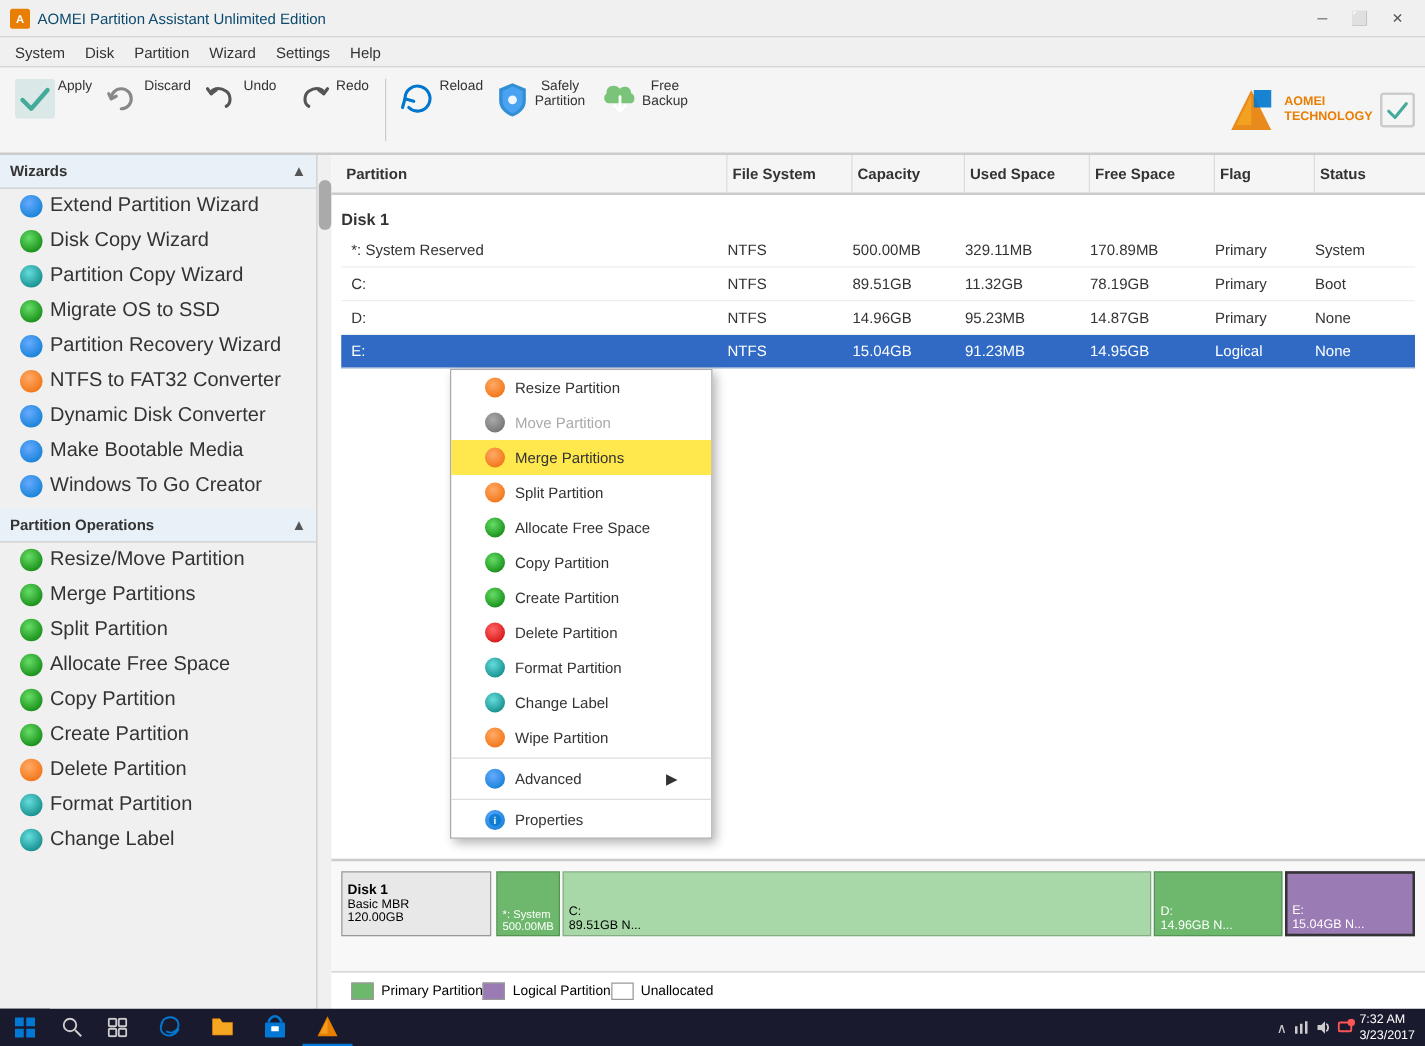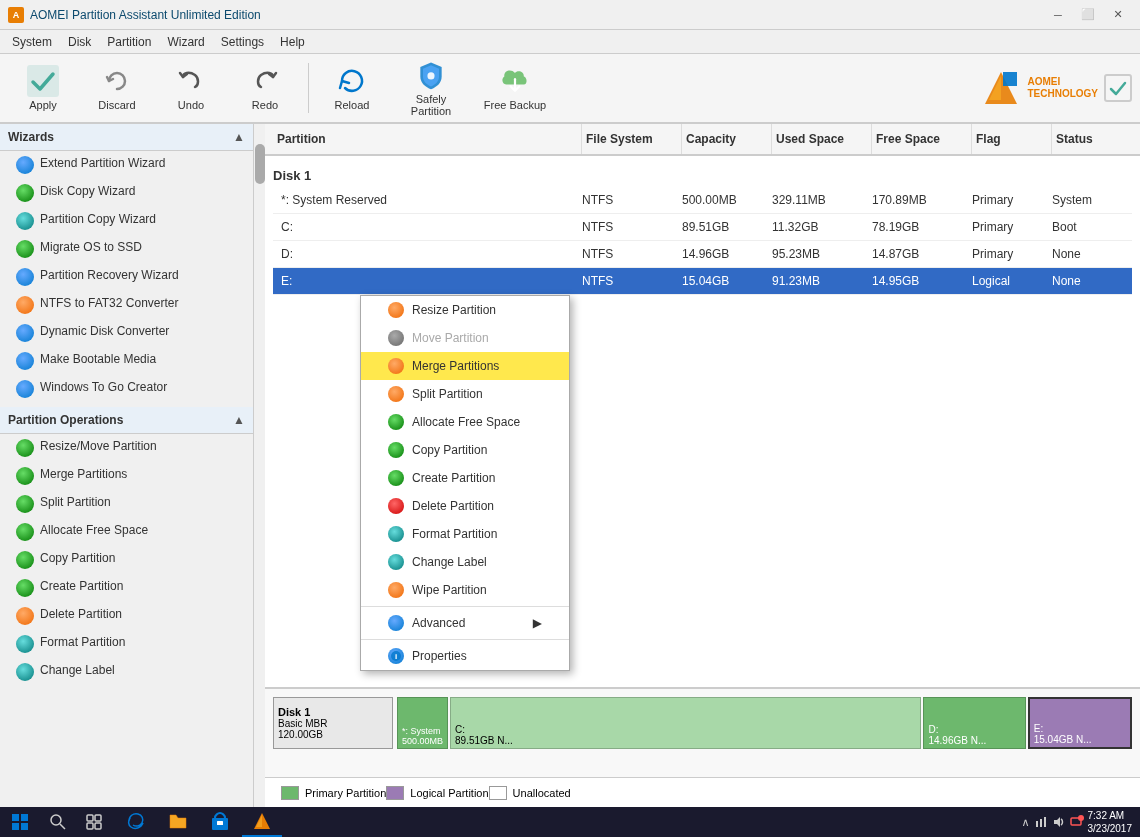--- a/index.html
+++ b/index.html
@@ -11,35 +11,35 @@
     #title-bar .title-text { font-size: 12px; color: #0c4a6e; flex: 1; }
     #title-bar .win-controls { display: flex; gap: 2px; }
     #title-bar .win-btn { width: 28px; height: 20px; display: flex; align-items: center; justify-content: center; cursor: pointer; font-size: 11px; color: #555; background: transparent; border: none; }
 
     
     #menu-bar { background: #f0f0f0; height: 24px; display: flex; align-items: center; padding: 0 4px; border-bottom: 1px solid #ccc; }
     .menu-item { padding: 2px 8px; cursor: pointer; font-size: 12px; color: #333; }
 
     
     #toolbar { background: #f5f5f5; height: 70px; display: flex; align-items: center; padding: 4px 8px; border-bottom: 2px solid #ccc; gap: 4px; }
-    .toolbar-btn { display: flex; flex-direction: column; align-items: center; justify-content: center; width: 70px; height: 60px; cursor: pointer; border: 1px solid transparent; padding: 4px; border-radius: 3px; gap: 2px; }
+    .toolbar-btn { display: flex; flex-direction: row; align-items: flex-start; justify-content: center; width: 70px; height: 60px; cursor: pointer; border: 1px solid transparent; padding: 4px; border-radius: 3px; gap: 2px; }
     .toolbar-btn .tb-icon { width: 32px; height: 32px; display: flex; align-items: center; justify-content: center; }
     .toolbar-btn .tb-label { font-size: 11px; color: #333; text-align: center; }
     .toolbar-sep { width: 1px; height: 50px; background: #ccc; margin: 0 4px; }
 
     
     .toolbar-logo { margin-left: auto; display: flex; align-items: center; gap: 6px; }
     .logo-text { font-size: 10px; color: #e87e04; font-weight: bold; line-height: 1.2; }
 
     
     #main { display: flex; height: calc(837px - 30px - 24px - 70px - 30px); }
     .sidebar-section { margin-bottom: 4px; }
     .sidebar-section-header { background: #e8f0f8; padding: 6px 8px; font-weight: bold; font-size: 12px; color: #333; display: flex; align-items: center; justify-content: space-between; border-bottom: 1px solid #ccc; }
     .sidebar-collapse { cursor: pointer; color: #555; }
-    .sidebar-item { display: flex; align-items: flex-start; padding: 5px 8px 5px 16px; cursor: pointer; color: #333; font-size: 12px; gap: 6px; }
+    .sidebar-item { display: flex; align-items: flex-start; padding: 5px 8px 5px 16px; cursor: pointer; color: #333; font-size: 16px; gap: 6px; }
     .sidebar-item-icon { width: 18px; height: 18px; border-radius: 50%; display: flex; align-items: center; justify-content: center; flex-shrink: 0; }
     .si-blue { background: radial-gradient(circle at 40% 35%, #6af, #07c); }
     .si-green { background: radial-gradient(circle at 40% 35%, #6d6, #070); }
     .si-orange { background: radial-gradient(circle at 40% 35%, #fa6, #e60); }
     .si-teal { background: radial-gradient(circle at 40% 35%, #6dd, #077); }
 
     
     #content { flex: 1; display: flex; flex-direction: column; background: white; }
 
     

